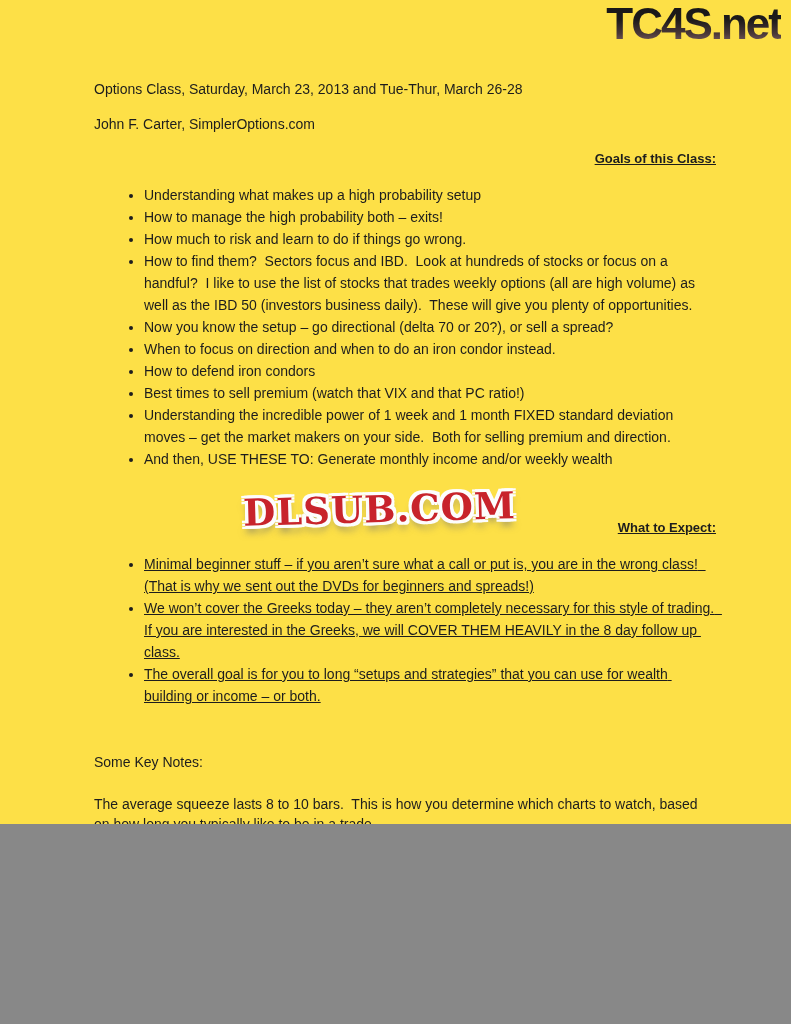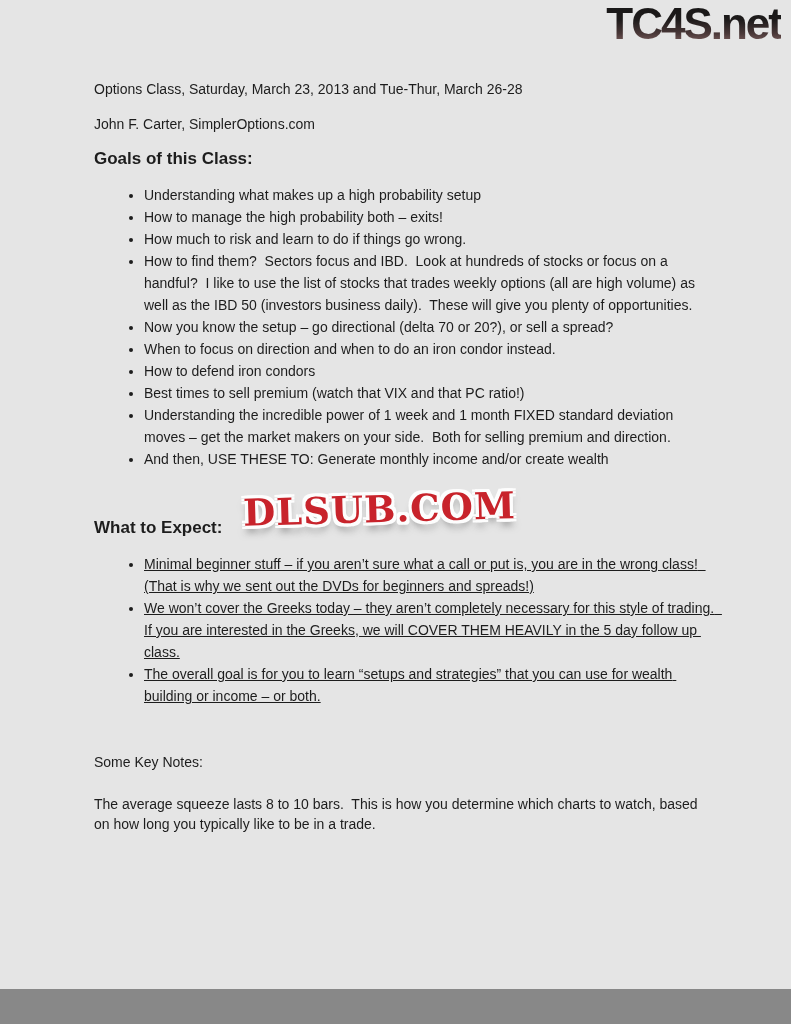--- a/index.html
+++ b/index.html
@@ -1,21 +1,21 @@
 <!DOCTYPE html>
 <html><head>
 <meta charset="utf-8">
 <style>
   html, body { margin: 0; padding: 0; background: #888; }
   .page {
     position: relative;
     width: 791px;
-    height: 989px;
+    height: 824px;
     margin: 0 auto;
-    background: #e5e5e5;
+    background: #fde047;
     font-family: "Liberation Sans", sans-serif;
     color: #1d1d1d;
     overflow: hidden;
   }
 
   
   .tc4s-logo {
     position: absolute;
     top: 0px;
     right: 10px;
@@ -35,23 +35,25 @@
     position: absolute;
     left: 94px;
     top: 79px;
     width: 622px;
     font-size: 14px;
     line-height: 20px;
   }
   .content p { margin: 0 0 15px 0; white-space: pre-wrap; }
   .doc-heading {
     font-weight: 700;
+    text-decoration: underline;
     margin: 0 0 15px 0;
-    font-size: 17px;
+    font-size: 13px;
     line-height: 20px;
+    text-align: right;
   }
   ul.doc-list {
     margin: 0;
     padding: 0 0 0 50px;
     list-style: disc outside;
   }
   ul.doc-list li {
     line-height: 22px;
     white-space: pre-wrap;
     padding: 0;
@@ -115,29 +117,29 @@
     <ul class="doc-list">
       <li>Understanding what makes up a high probability setup</li>
       <li>How to manage the high probability both – exits!</li>
       <li>How much to risk and learn to do if things go wrong.</li>
       <li>How to find them?  Sectors focus and IBD.  Look at hundreds of stocks or focus on a handful?  I like to use the list of stocks that trades weekly options (all are high volume) as well as the IBD 50 (investors business daily).  These will give you plenty of opportunities.</li>
       <li>Now you know the setup – go directional (delta 70 or 20?), or sell a spread?</li>
       <li>When to focus on direction and when to do an iron condor instead.</li>
       <li>How to defend iron condors</li>
       <li>Best times to sell premium (watch that VIX and that PC ratio!)</li>
       <li>Understanding the incredible power of 1 week and 1 month FIXED standard deviation moves – get the market makers on your side.  Both for selling premium and direction.</li>
-      <li class="last-bullet-wrap">And then, USE THESE TO: Generate monthly income and/or create wealth</li>
+      <li class="last-bullet-wrap">And then, USE THESE TO: Generate monthly income and/or weekly wealth</li>
     </ul>
 
     <div class="doc-heading gap-after-goals">What to Expect:</div>
 
     <ul class="doc-list expect-list-wrap">
       <li>Minimal beginner stuff – if you aren’t sure what a call or put is, you are in the wrong class!  (That is why we sent out the DVDs for beginners and spreads!)</li>
-      <li>We won’t cover the Greeks today – they aren’t completely necessary for this style of trading.  If you are interested in the Greeks, we will COVER THEM HEAVILY in the 5 day follow up class.</li>
-      <li>The overall goal is for you to learn “setups and strategies” that you can use for wealth building or income – or both.</li>
+      <li>We won’t cover the Greeks today – they aren’t completely necessary for this style of trading.  If you are interested in the Greeks, we will COVER THEM HEAVILY in the 8 day follow up class.</li>
+      <li>The overall goal is for you to long “setups and strategies” that you can use for wealth building or income – or both.</li>
     </ul>
 
     <p class="some-key-notes">Some Key Notes:</p>
 
     <p>The average squeeze lasts 8 to 10 bars.  This is how you determine which charts to watch, based on how long you typically like to be in a trade.</p>
 
   </div>
 
   <div class="dlsub-watermark">DLSUB.COM</div>
 

